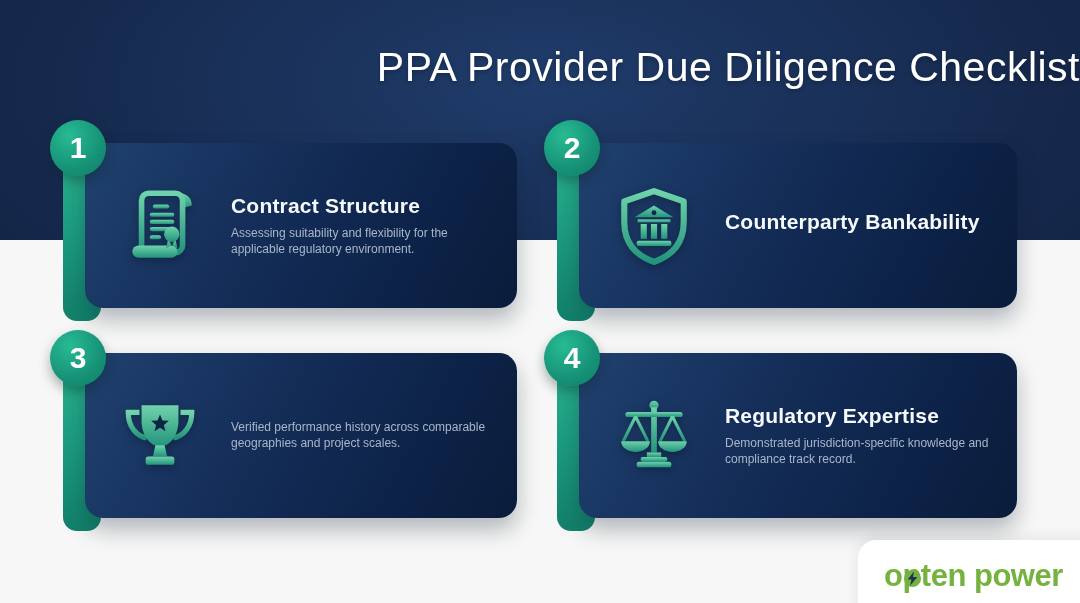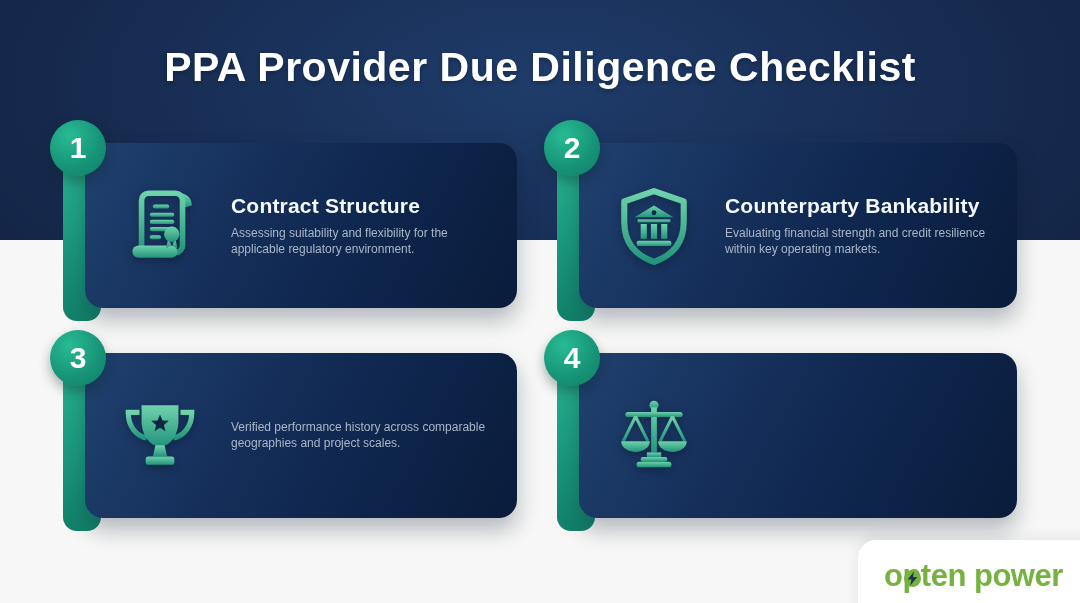--- a/index.html
+++ b/index.html
@@ -10,22 +10,22 @@
     background:#f6f7f6;
   }
 
   
   .top-band {
     position:absolute; left:0; top:0; width:1080px; height:240px;
     background:radial-gradient(ellipse 900px 420px at 50% 35%, #1f3c6a 0%, #16294d 55%, #101f3d 100%);
   }
   .main-title {
     position:absolute; left:0; top:44px; width:1080px;
-    text-align:center; color:#ffffff;
-    font-size:41px; font-weight:700; letter-spacing:0.5px;
+    text-align:right; color:#ffffff;
+    font-size:41px; font-weight:400; letter-spacing:0.5px;
     text-shadow:0 2px 4px rgba(0,0,0,0.25);
   }
 
   
   .card { position:absolute; width:454px; height:165px; }
   .card.wide { width:460px; }
   .card-accent {
     position:absolute; left:0; top:8px; width:38px; height:calc(100% + 5px);
     border-radius:14px;
     background:linear-gradient(180deg, #2ab28d 0%, #1d9e82 45%, #12816a 100%);
@@ -124,21 +124,20 @@
         <circle cx="40" cy="27" r="2.4" fill="#12294e"></circle>
         <rect x="24" y="33.5" width="32" height="3" fill="url(#gIcon)"></rect>
         <rect x="27" y="38" width="6" height="14.5" fill="url(#gIcon)"></rect>
         <rect x="37" y="38" width="6" height="14.5" fill="url(#gIcon)"></rect>
         <rect x="47" y="38" width="6" height="14.5" fill="url(#gIcon)"></rect>
         <rect x="23" y="54.5" width="34" height="5" rx="2" fill="url(#gIcon)"></rect>
       </svg>
     </div>
     <div class="card-text">
       <div class="card-title">Counterparty Bankability</div>
-      <div class="card-desc">Evaluating financial strength and credit resilience within key operating markets.</div>
     </div>
   </div>
   <div class="card-badge">2</div>
 </div>
 
 <div class="card" id="card-3">
   <div class="card-accent"></div>
   <div class="card-body">
     <div class="card-icon">
       <svg viewBox="0 0 80 80">
@@ -167,20 +166,24 @@
         <rect x="12" y="16.5" width="56" height="5" rx="2.5" fill="url(#gIcon)"></rect>
         <path d="M22 21 L10 45 M22 21 L34 45" fill="none" stroke="url(#gIcon)" stroke-width="3"></path>
         <path d="M8 45 a14 10.5 0 0 0 28 0 z" fill="url(#gIcon)"></path>
         <path d="M58 21 L46 45 M58 21 L70 45" fill="none" stroke="url(#gIcon)" stroke-width="3"></path>
         <path d="M44 45 a14 10.5 0 0 0 28 0 z" fill="url(#gIcon)"></path>
         <rect x="33" y="56" width="14" height="4.5" fill="url(#gIcon)"></rect>
         <rect x="27" y="60.5" width="26" height="4.5" rx="2" fill="url(#gIcon)"></rect>
         <rect x="23" y="65" width="34" height="5.5" rx="2.5" fill="url(#gIcon)"></rect>
       </svg>
     </div>
+    <div class="card-text">
+      <div class="card-title">Regulatory Expertise</div>
+      <div class="card-desc">Demonstrated jurisdiction-specific knowledge and compliance track record.</div>
+    </div>
   </div>
   <div class="card-badge">4</div>
 </div>
 
 <div class="logo-card">
   <div class="logo-lockup">
     <span class="logo-text">opten power</span>
     <svg class="logo-bolt" viewBox="0 0 20 20">
       <circle cx="10" cy="10" r="9" fill="#76b23f"></circle>
       <polygon points="11.5,2.5 5,11 9,11 7.5,17.5 15,8.5 10.5,8.5" fill="#1d3057"></polygon>

